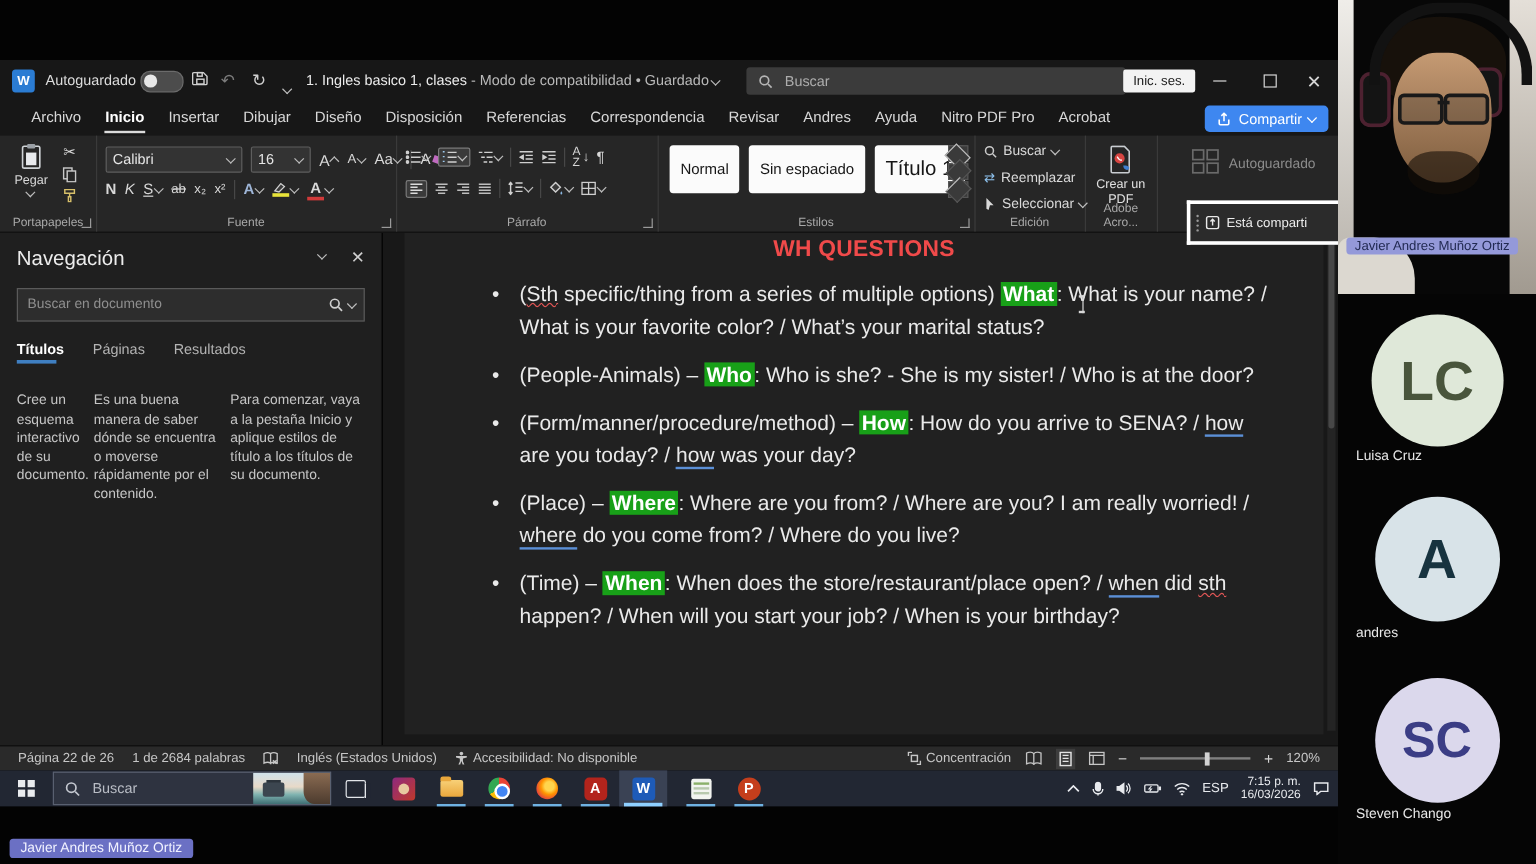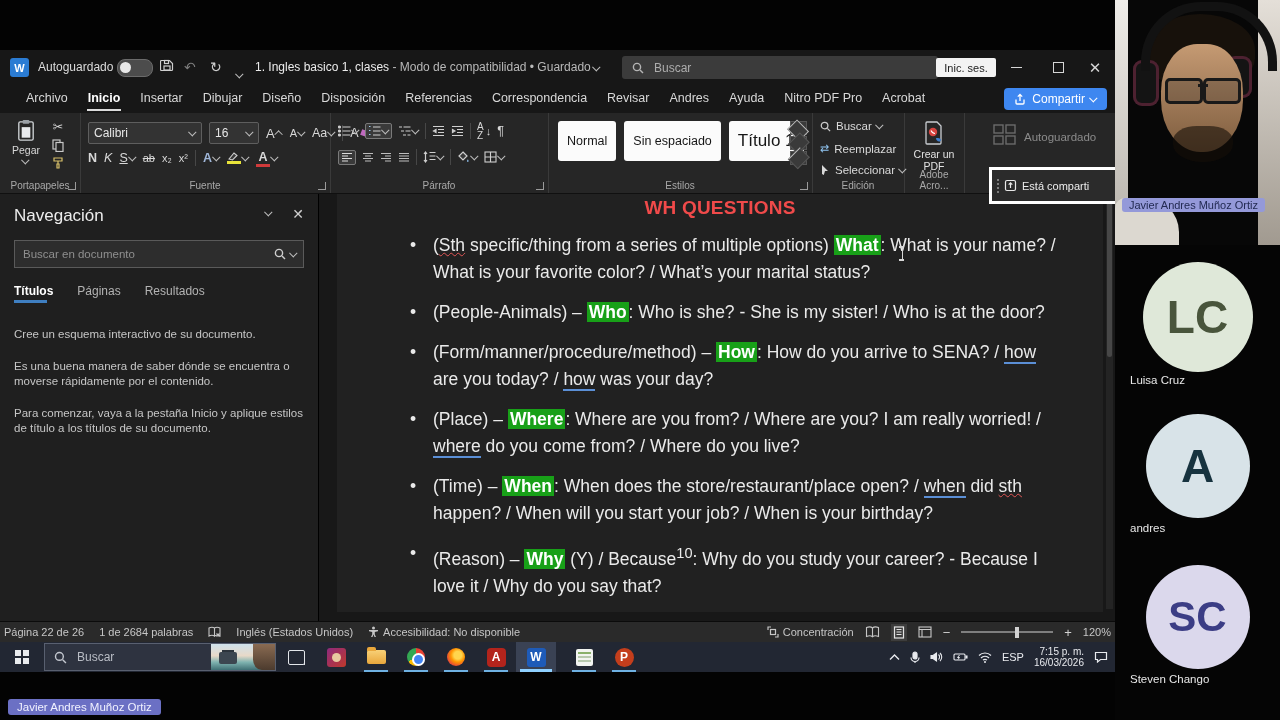--- a/index.html
+++ b/index.html
@@ -72,40 +72,40 @@
   .nav-title{font-size:17px;color:#ececec;}
   .nav-close{position:absolute;right:14px;top:12px;color:#cfcfcf;font-size:14px;}
   .nav-chev{position:absolute;right:46px;top:16px;}
   .nav-search{margin-top:14px;height:22px;background:#2d2d2d;border:1px solid #5a5a5a;display:flex;align-items:center;padding:2px 6px;gap:5px;}
   .nav-search input{flex:1;background:transparent;border:none;outline:none;color:#cfcfcf;font-size:11.5px;font-family:inherit;}
   .nav-search input::placeholder{color:#8f8f8f;}
   .nav-tabs{display:flex;gap:24px;margin-top:16px;}
   .nav-tab{font-size:12px;color:#b3b3b3;padding-bottom:5px;position:relative;}
   .nav-tab.active{color:#fff;font-weight:bold;}
   .nav-tab.active::after{content:"";position:absolute;left:0;right:6px;bottom:0;height:3px;background:#3f7fc1;}
-  .nav-body{margin-top:24px;display:flex;flex-direction:column;gap:16px;font-size:11.5px;line-height:15.5px;color:#c6c6c6;}
+  .nav-body{margin-top:24px;display:flex;flex-direction:row;gap:4px;font-size:11.5px;line-height:15.5px;color:#c6c6c6;}
 
   .canvas{flex:1;position:relative;}
   .page{position:absolute;left:18px;right:12px;top:0;bottom:9px;background:#212121;overflow:hidden;padding-top:3px;}
   .doc-heading{text-align:center;font-weight:bold;font-size:19px;color:var(--head,#f04a4a);letter-spacing:.2px;}
   .doc-body{width:655px;margin:13px 0 0 70px;}
   .bullet{position:relative;padding-left:26px;font-size:17.5px;line-height:27px;color:#eaeaea;margin-bottom:13px;}
   .bullet::before{content:"•";position:absolute;left:3px;top:0;color:#eaeaea;}
   .s-hl{background:var(--hl,#18a018);color:#fff;font-weight:bold;padding:0 2px;}
   .s-ul{border-bottom:2px solid var(--ul,#5b8fd6);}
   .s-sq{text-decoration:underline;text-decoration-style:wavy;text-decoration-color:var(--sq,#e05555);text-decoration-thickness:1px;}
   .ibeam{position:absolute;left:560px;top:52px;width:9px;height:15px;}
   .ibeam::before,.ibeam::after{content:"";position:absolute;left:2px;right:2px;height:1.6px;background:#d8d8d8;}
   .ibeam::after{bottom:0;}
   .ibeam i{position:absolute;left:50%;top:0;bottom:0;width:1.6px;background:#d8d8d8;}
   .vscroll{position:absolute;right:2px;top:3px;bottom:12px;width:7px;background:#242424;}
   .vscroll i{position:absolute;left:1px;right:1px;top:0;height:160px;background:#474747;border-radius:3px;}
 
   
-  .statusbar{height:20px;background:#2a2a2a;border-top:1px solid #0b0b0b;display:flex;align-items:center;gap:15px;padding:0 4px;font-size:11px;color:#c6c6c6;flex:none;}
+  .statusbar{height:20px;background:#2a2a2a;border-top:1px solid #0b0b0b;display:flex;align-items:center;gap:15px;padding:0 15px;font-size:11px;color:#c6c6c6;flex:none;}
   .sb-right{margin-left:auto;display:flex;align-items:center;gap:11px;}
   .sb-ico{display:inline-flex;align-items:center;gap:4px;}
   .ztrack{width:92px;height:2px;background:#7f7f7f;position:relative;}
   .ztrack i{position:absolute;left:58%;top:-4.5px;width:4px;height:11px;background:#d2d2d2;}
   .zbtn{font-size:13px;color:#d2d2d2;}
 
   
   .taskbar{position:absolute;left:0;top:592px;width:1115px;height:30px;background:#222733;display:flex;align-items:stretch;}
   .tk-start{width:44px;display:grid;place-items:center;}
   .winlogo{width:14px;height:14px;display:grid;grid-template-columns:1fr 1fr;grid-template-rows:1fr 1fr;gap:1.5px;}
@@ -514,21 +514,20 @@
 
         <div class="canvas">
           <div class="page">
             <div class="doc-heading">WH QUESTIONS</div>
             <div id="doc-bullets" class="doc-body">
                 <div class="bullet"><span>(</span><span class="s-sq">Sth</span><span> specific/thing from a series of multiple options) </span><span class="s-hl">What</span><span>: What is your name? / What is your favorite color? / What’s your marital status?</span></div>
                 <div class="bullet"><span>(People-Animals) – </span><span class="s-hl">Who</span><span>: Who is she? - She is my sister! / Who is at the door?</span></div>
                 <div class="bullet"><span>(Form/manner/procedure/method) – </span><span class="s-hl">How</span><span>: How do you arrive to SENA? / </span><span class="s-ul">how</span><span> are you today? / </span><span class="s-ul">how</span><span> was your day?</span></div>
                 <div class="bullet"><span>(Place) – </span><span class="s-hl">Where</span><span>: Where are you from? / Where are you? I am really worried! / </span><span class="s-ul">where</span><span> do you come from? / Where do you live?</span></div>
                 <div class="bullet"><span>(Time) – </span><span class="s-hl">When</span><span>: When does the store/restaurant/place open? / </span><span class="s-ul">when</span><span> did </span><span class="s-sq">sth</span><span> happen? / When will you start your job? / When is your birthday?</span></div>
-                <div class="bullet"><span>(Reason) – </span><span class="s-hl">Why</span><span> (Y) / Because</span><sup>10</sup><span>: Why do you study your career? - Because I love it / Why do you say that?</span></div>
               </div>
             <div class="ibeam">
                 <i></i>
               </div>
           </div>
           <div class="vscroll">
               <i></i>
             </div>
         </div>
       </div>

